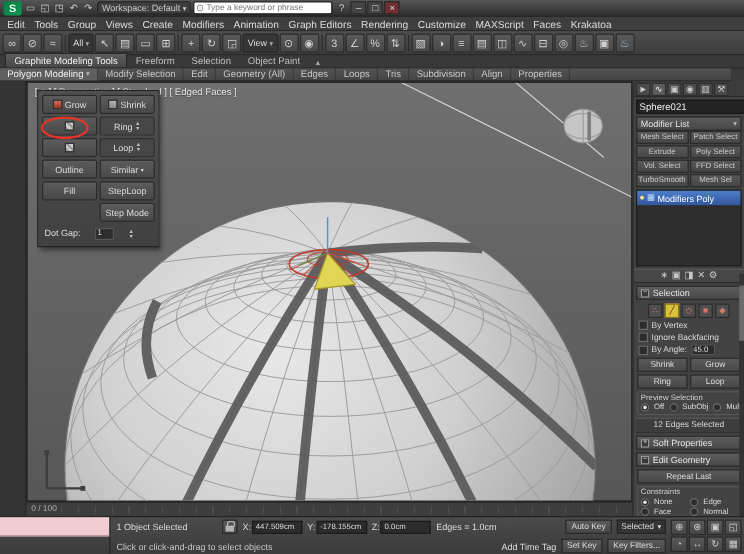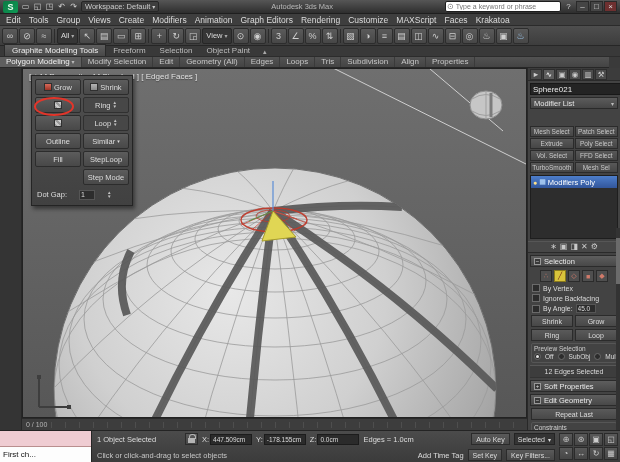--- a/index.html
+++ b/index.html
@@ -64,21 +64,21 @@
   .fp-dot input{width:16px;height:10px;background:#2d2d2d;border:1px solid #555;color:#ddd;font-size:7px;padding:0 1px}
   .red-annotation{position:absolute;left:2px;top:21px;width:40px;height:19px;border:2px solid #e2352a;border-radius:50%;z-index:4;pointer-events:none}
 
   
   .cmdpanel{width:93px;background:#434343;border-left:1px solid #282828;position:relative;font-size:8px;overflow:hidden}
   .cp-tabs{display:flex;height:13px;align-items:center;gap:1px;padding:0 2px;background:#3c3c3c;border-bottom:1px solid #2a2a2a}
   .cp-tab{width:12px;height:11px;display:flex;align-items:center;justify-content:center;font-size:7.5px;background:#4c4c4c;border:1px solid #2e2e2e;color:#ccc}
   .cp-tab.active{background:#5d5d5d;color:#fff}
   .obj-name{margin:2px;height:12px;display:flex}
   .obj-name input{flex:1;background:#242424;border:1px solid #181818;color:#ececec;font-size:8px;padding:0 2px}
-  .modlist{margin:0 2px 17px;height:12px;background:linear-gradient(#5c5c5c,#464646);border:1px solid #2a2a2a;display:flex;align-items:center;justify-content:space-between;padding:0 3px;font-size:7.5px;color:#e5e5e5}
+  .modlist{margin:0 2px 0;height:12px;background:linear-gradient(#5c5c5c,#464646);border:1px solid #2a2a2a;display:flex;align-items:center;justify-content:space-between;padding:0 3px;font-size:7.5px;color:#e5e5e5}
   .modlist .car{font-size:6px;color:#bbb}
   .sets{display:grid;grid-template-columns:1fr 1fr;gap:1px;margin:0 2px}
   .set-btn{height:11px;background:linear-gradient(#585858,#464646);border:1px solid #2b2b2b;color:#c9c9c9;font-size:6.5px;display:flex;align-items:center;justify-content:center;overflow:hidden;white-space:nowrap}
   .stack{margin:2px;height:64px;background:#2d2d2d;border:1px solid #1e1e1e}
   .stack-row{height:12px;display:flex;align-items:center;gap:2px;background:linear-gradient(#4d7ecb,#32569b);color:#fff;font-size:7.5px;padding:0 2px;white-space:nowrap;overflow:hidden}
   .bulb{color:#ffe28a;font-size:7px}
   .stk-ico{color:#bfe0ff;font-size:7px}
   .stack-tools{height:12px;display:flex;gap:3px;align-items:center;justify-content:center;border-top:1px solid #565656;border-bottom:1px solid #2a2a2a;background:#474747}
   .stack-tools span{font-size:8px;color:#c9c9c9;line-height:10px}
   .rollout{margin:2px 2px 0;background:linear-gradient(#5e5e5e,#484848);border:1px solid #2b2b2b;height:12px;display:flex;align-items:center;gap:3px;padding:0 3px;font-size:7.5px;color:#e8e8e8}
@@ -132,21 +132,20 @@
       <span>▭</span>
       <span>◱</span>
       <span>◳</span>
       <span>↶</span>
       <span>↷</span>
     </span>
     <span class="chip">
       <span>Workspace: Default</span>
       <span class="car" style="font-size:6px">▾</span>
     </span>
-    <span class="win-title">Autodesk 3ds Max</span>
     <span class="searchbox">
       <span class="mag">⊙</span>
       <input placeholder="Type a keyword or phrase" style="">
     </span>
     <span class="help-ico">?</span>
     <span class="winctl">
       <span>–</span>
       <span>□</span>
       <span class="close">×</span>
     </span>
@@ -515,21 +514,20 @@
 
       <div class="cp-scroll">
           <div class="cp-thumb"></div>
         </div>
     </div>
   </div>
 
   <div class="statusbar">
     <div class="listener">
       <div class="mrow"></div>
-      <div class="lrow">First ch...</div>
     </div>
 
     <div class="sb-rows">
       <div class="sb-row">
         <span class="stat">1 Object Selected</span>
         <span class="lockbtn">
             <span class="padlock"></span>
           </span>
         <span class="coord">
           <span>X:</span>

